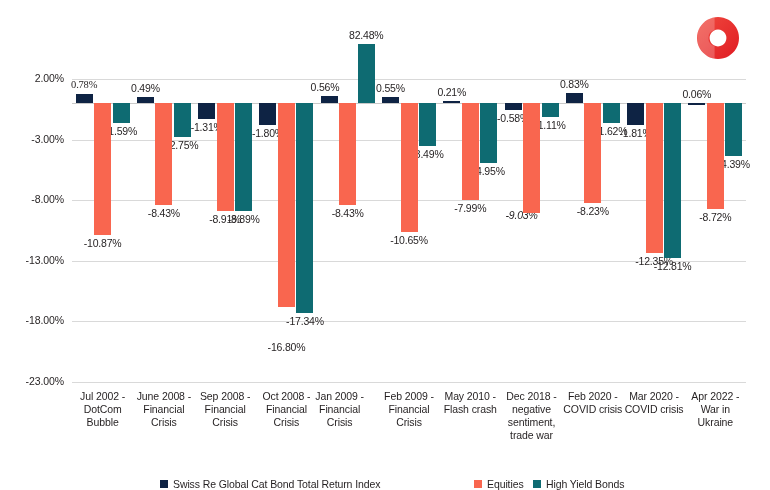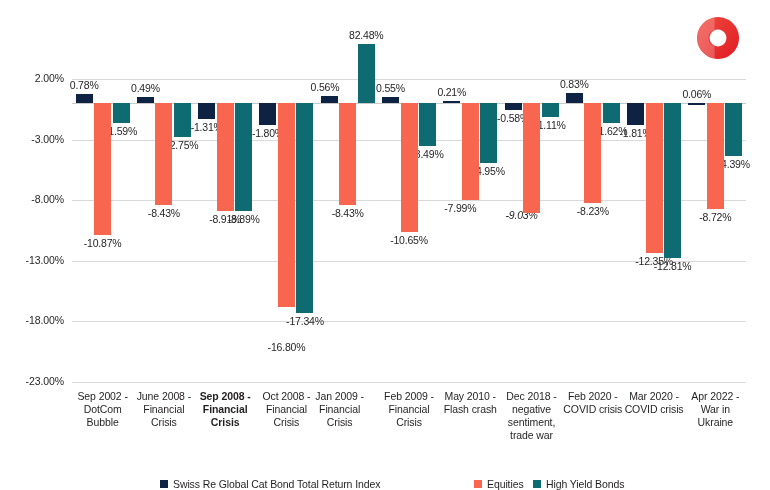--- a/index.html
+++ b/index.html
@@ -155,21 +155,21 @@
       <div class="ytick" style="top: 72px;">2.00%</div>
       <div class="ytick" style="top: 132.6px;">-3.00%</div>
       <div class="ytick" style="top: 193.2px;">-8.00%</div>
       <div class="ytick" style="top: 253.8px;">-13.00%</div>
       <div class="ytick" style="top: 314.4px;">-18.00%</div>
       <div class="ytick" style="top: 375px;">-23.00%</div>
     </div>
 
   <div id="plot">
 
-  <div class="dlabel" style="left: -13.8636px; width: 52px; text-align: center; position: absolute; top: -0.2136px;">0.78%</div>
+  <div class="dlabel" style="left: -13.8636px; width: 52px; text-align: center; position: absolute; top: -0.2136px; font-family: Liberation Serif, serif;">0.78%</div>
       <div class="dlabel" style="left: 4.63636px; width: 52px; text-align: center; position: absolute; top: 157.984px;">-10.87%</div>
       <div class="dlabel" style="left: 23.1364px; width: 52px; text-align: center; position: absolute; top: 45.5108px;">-1.59%</div>
       <div class="group" style="left: 3.63636px; width: 54px;">
         <div class="bar navy" title="Swiss Re Global Cat Bond Total Return Index — Sep 2002 - DotCom Bubble: 0.78%" style="background: rgb(14, 35, 68); left: 0px; top: 14.7864px; height: 9.4536px;"></div>
         <div class="bar coral" title="Equities — Sep 2002 - DotCom Bubble: -10.87%" style="background: rgb(249, 102, 79); left: 18.5px; top: 24.24px; height: 131.744px;"></div>
         <div class="bar teal" title="High Yield Bonds — Sep 2002 - DotCom Bubble: -1.59%" style="background: rgb(14, 107, 114); left: 37px; top: 24.24px; height: 19.2708px;"></div>
       </div>
       <div class="dlabel" style="left: 47.4091px; width: 52px; text-align: center; position: absolute; top: 3.3012px;">0.49%</div>
       <div class="dlabel" style="left: 65.9091px; width: 52px; text-align: center; position: absolute; top: 128.412px;">-8.43%</div>
       <div class="dlabel" style="left: 84.4091px; width: 52px; text-align: center; position: absolute; top: 59.57px;">-2.75%</div>
@@ -204,21 +204,21 @@
       </div>
       <div class="dlabel" style="left: 292.5px; width: 52px; text-align: center; position: absolute; top: 2.574px;">0.55%</div>
       <div class="dlabel" style="left: 311px; width: 52px; text-align: center; position: absolute; top: 155.318px;">-10.65%</div>
       <div class="dlabel" style="left: 329.5px; width: 52px; text-align: center; position: absolute; top: 68.5388px;">-3.49%</div>
       <div class="group" style="left: 310px; width: 54px;">
         <div class="bar navy" title="Swiss Re Global Cat Bond Total Return Index — Feb 2009 - Financial Crisis: 0.55%" style="background: rgb(14, 35, 68); left: 0px; top: 17.574px; height: 6.666px;"></div>
         <div class="bar coral" title="Equities — Feb 2009 - Financial Crisis: -10.65%" style="background: rgb(249, 102, 79); left: 18.5px; top: 24.24px; height: 129.078px;"></div>
         <div class="bar teal" title="High Yield Bonds — Feb 2009 - Financial Crisis: -3.49%" style="background: rgb(14, 107, 114); left: 37px; top: 24.24px; height: 42.2988px;"></div>
       </div>
       <div class="dlabel" style="left: 353.773px; width: 52px; text-align: center; position: absolute; top: 6.6948px;">0.21%</div>
-      <div class="dlabel" style="left: 372.273px; width: 52px; text-align: left; position: absolute; top: 123.079px;">-7.99%</div>
+      <div class="dlabel" style="left: 372.273px; width: 52px; text-align: center; position: absolute; top: 123.079px;">-7.99%</div>
       <div class="dlabel" style="left: 390.773px; width: 52px; text-align: center; position: absolute; top: 86.234px;">-4.95%</div>
       <div class="group" style="left: 371.273px; width: 54px;">
         <div class="bar navy" title="Swiss Re Global Cat Bond Total Return Index — May 2010 - Flash crash: 0.21%" style="background: rgb(14, 35, 68); left: 0px; top: 21.6948px; height: 2.5452px;"></div>
         <div class="bar coral" title="Equities — May 2010 - Flash crash: -7.99%" style="background: rgb(249, 102, 79); left: 18.5px; top: 24.24px; height: 96.8388px;"></div>
         <div class="bar teal" title="High Yield Bonds — May 2010 - Flash crash: -4.95%" style="background: rgb(14, 107, 114); left: 37px; top: 24.24px; height: 59.994px;"></div>
       </div>
       <div class="dlabel" style="left: 415.045px; width: 52px; text-align: center; position: absolute; top: 33.2696px;">-0.58%</div>
       <div class="dlabel" style="left: 433.545px; width: 52px; text-align: left; position: absolute; top: 130px; font-style: italic;">-9.03%</div>
       <div class="dlabel" style="left: 452.045px; width: 52px; text-align: center; position: absolute; top: 39.6932px;">-1.11%</div>
       <div class="group" style="left: 432.545px; width: 54px;">
@@ -247,30 +247,30 @@
       <div class="dlabel" style="left: 635.864px; width: 52px; text-align: center; position: absolute; top: 79.4468px;">-4.39%</div>
       <div class="group" style="left: 616.364px; width: 54px;">
         <div class="bar navy" title="Swiss Re Global Cat Bond Total Return Index — Apr 2022 - War in Ukraine: 0.06%" style="background: rgb(14, 35, 68); left: 0px; top: 23.5128px; height: 2px;"></div>
         <div class="bar coral" title="Equities — Apr 2022 - War in Ukraine: -8.72%" style="background: rgb(249, 102, 79); left: 18.5px; top: 24.24px; height: 105.686px;"></div>
         <div class="bar teal" title="High Yield Bonds — Apr 2022 - War in Ukraine: -4.39%" style="background: rgb(14, 107, 114); left: 37px; top: 24.24px; height: 53.2068px;"></div>
       </div>
     </div>
 
   <div id="xcats">
       <div class="xcat" style="left: 72px; width: 61.2727px;">
-        <div>Sep 2002 -</div>
+        <div>Jul 2002 -</div>
         <div>DotCom</div>
         <div>Bubble</div>
       </div>
       <div class="xcat" style="left: 133.273px; width: 61.2727px;">
         <div>June 2008 -</div>
         <div>Financial</div>
         <div>Crisis</div>
       </div>
-      <div class="xcat" style="left: 194.545px; width: 61.2727px; font-weight: bold;">
+      <div class="xcat" style="left: 194.545px; width: 61.2727px;">
         <div>Sep 2008 -</div>
         <div>Financial</div>
         <div>Crisis</div>
       </div>
       <div class="xcat" style="left: 255.818px; width: 61.2727px;">
         <div>Oct 2008 -</div>
         <div>Financial</div>
         <div>Crisis</div>
       </div>
       <div class="xcat" style="left: 309px; width: 61.2727px;">

